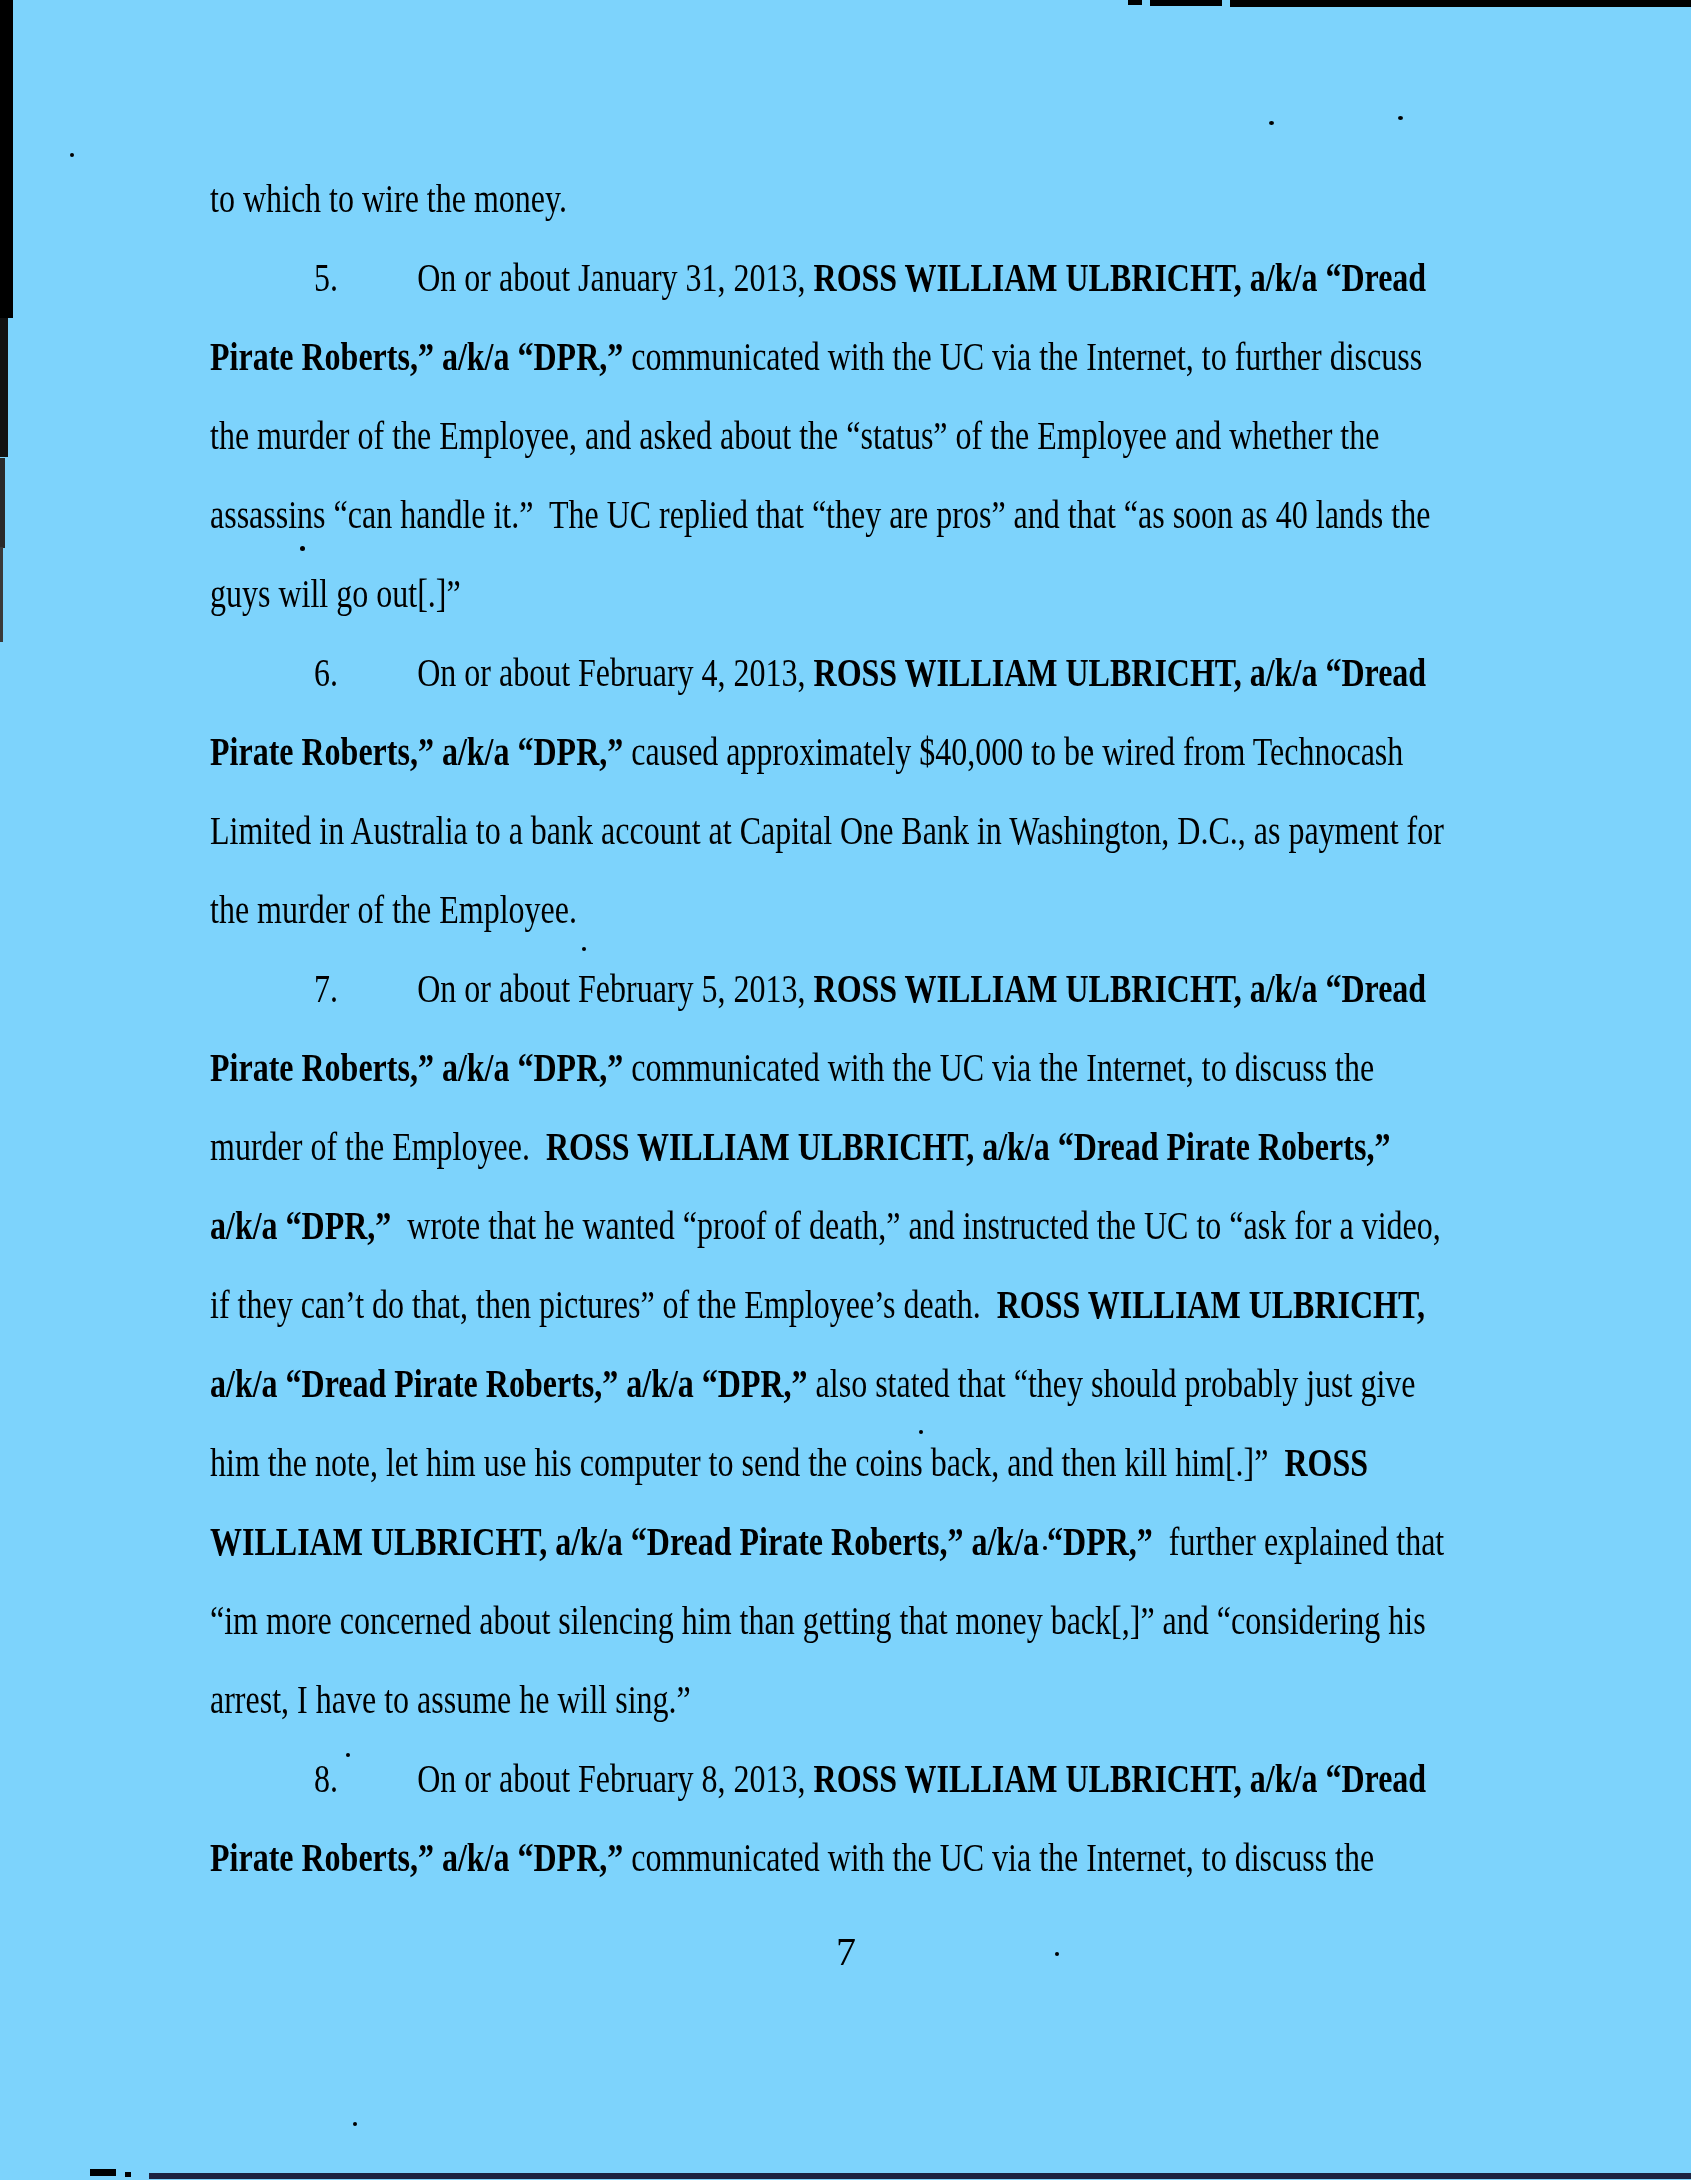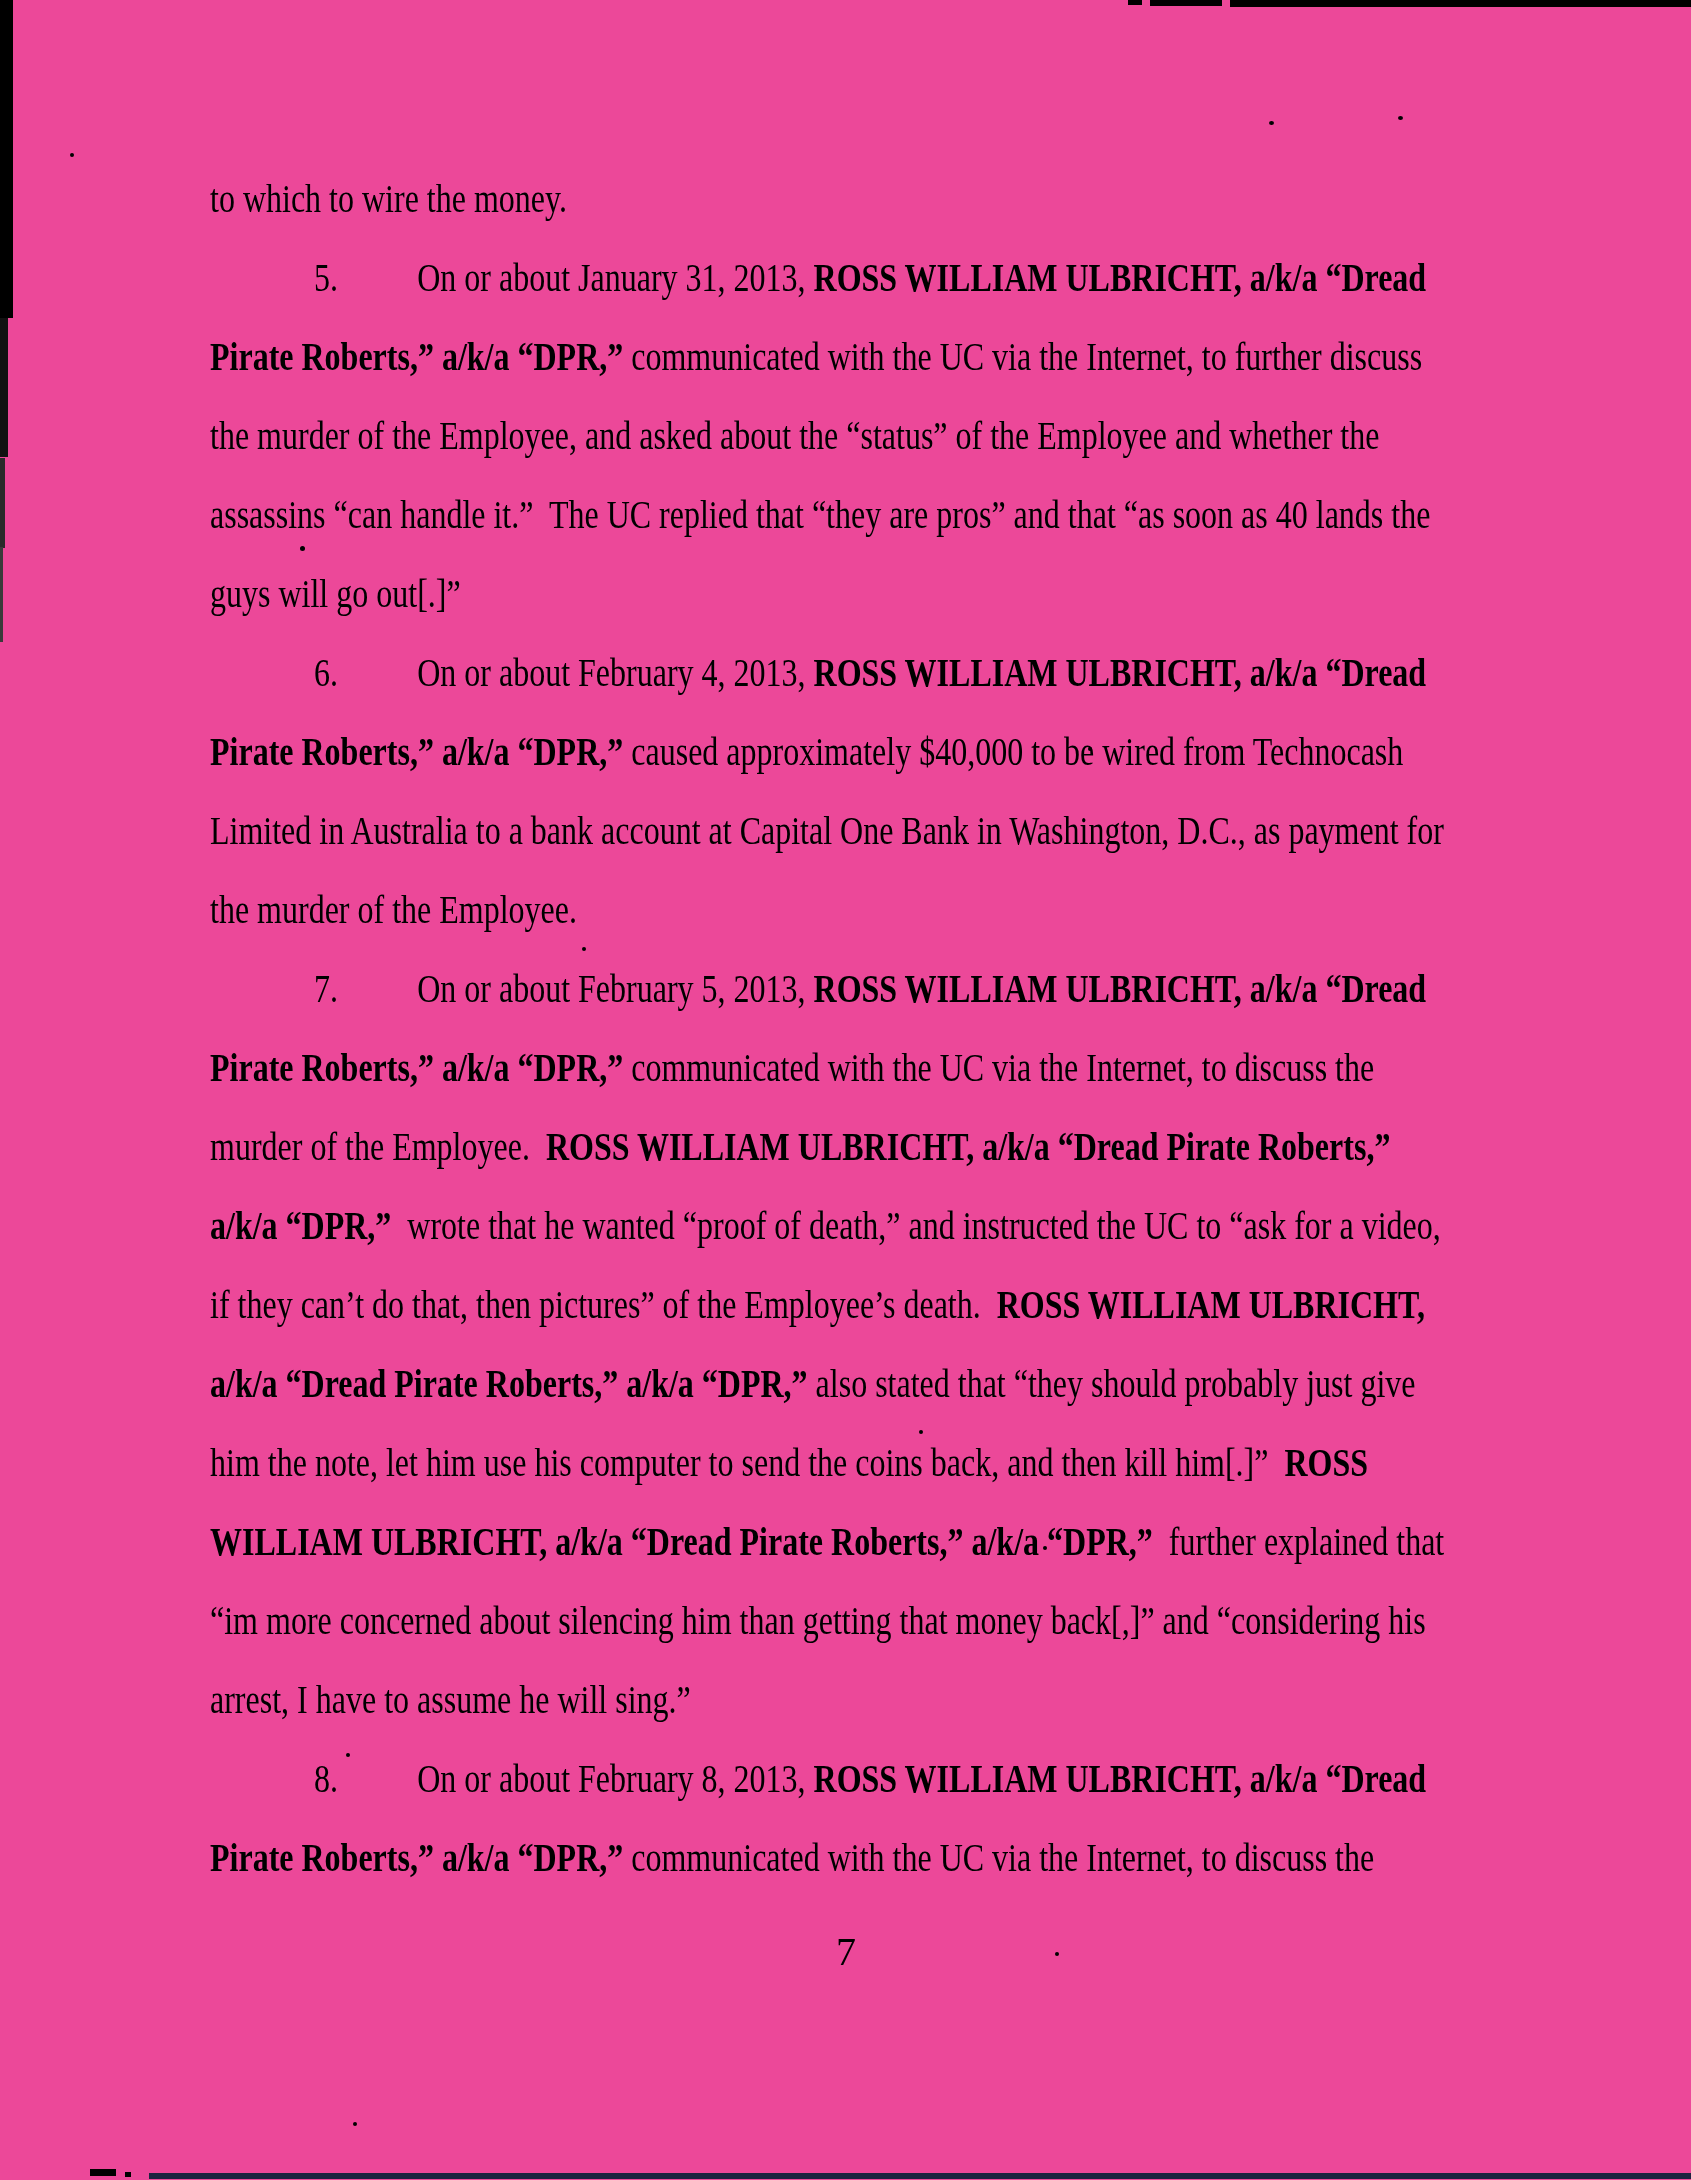--- a/index.html
+++ b/index.html
@@ -4,21 +4,21 @@
 <style>
   html, body {
     margin: 0;
     padding: 0;
     background: #ffffff;
   }
   #page {
     position: relative;
     width: 1692px;
     height: 2180px;
-    background: #ec4899;
+    background: #7dd3fc;
     overflow: hidden;
     font-family: "Liberation Serif", "DejaVu Serif", serif;
     color: #000000;
   }
   
   #text-block {
     position: absolute;
     left: 210px;
     top: 159px;
     width: 1851px;

